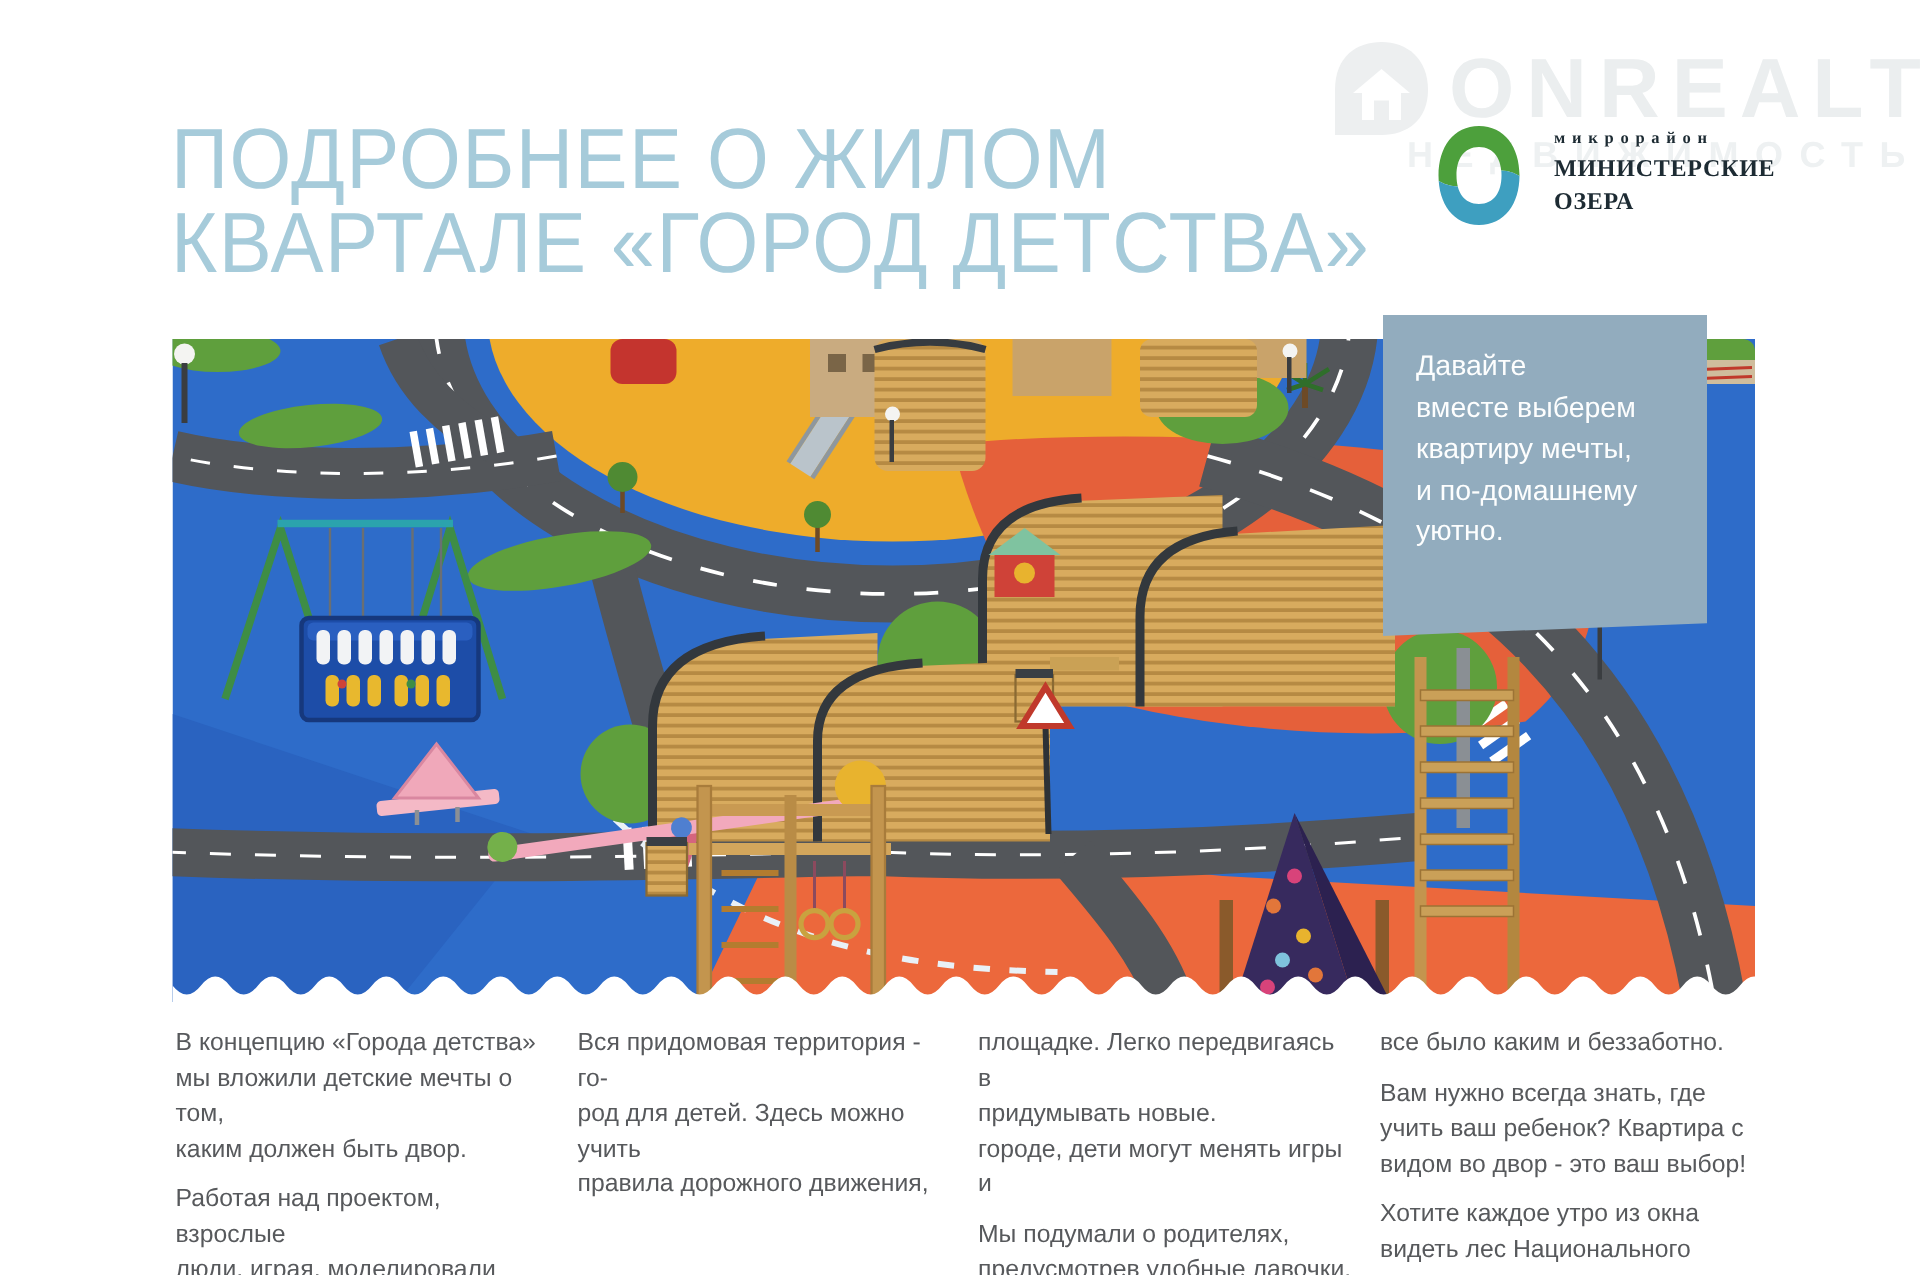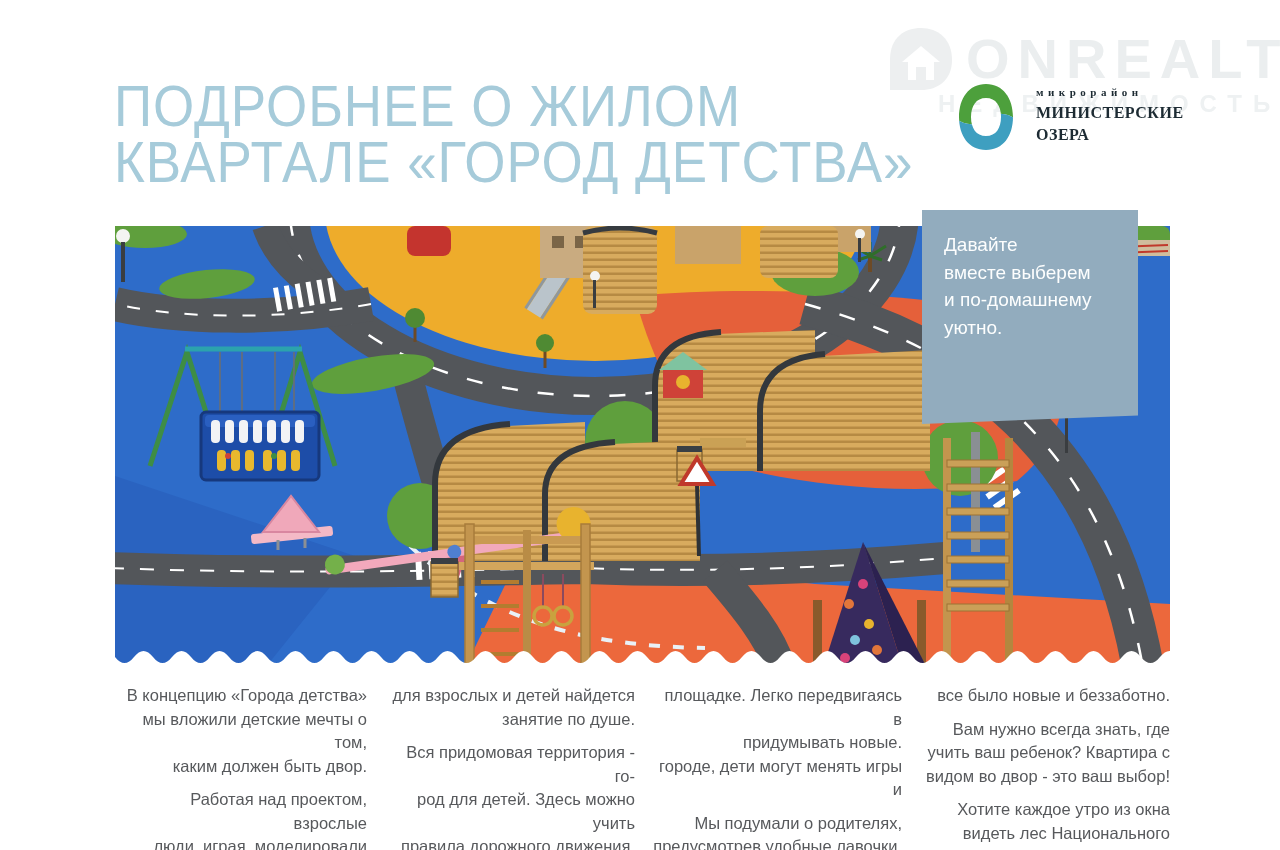--- a/index.html
+++ b/index.html
@@ -32,21 +32,21 @@
   .callout{
     position:absolute;left:922px;top:210px;width:216px;height:214px;
     background:#92acbe;
     clip-path:polygon(0 0,100% 0,100% 96%,0 100%);
     color:#fdfefe;font-size:19px;line-height:27.5px;
     padding:21px 12px 0 22px;box-sizing:border-box;
   }
   
   .cols{position:absolute;left:117px;top:684px;width:1055px;}
   .col{position:absolute;top:0;width:250px;color:#57595c;font-size:16.5px;line-height:23.5px;}
-  .col .para{margin:0 0 10px 0;text-align:right;}
+  .col .para{margin:0 0 10px 0;}
   .c0{left:0;} .c1{left:268px;} .c2{left:535px;} .c3{left:803px;}
 </style>
 </head>
 <body>
 
 <div class="headline">
   <div>ПОДРОБНЕЕ О ЖИЛОМ</div>
   <div>КВАРТАЛЕ «ГОРОД ДЕТСТВА»</div>
 </div>
 
@@ -355,20 +355,21 @@
     q9.5,-12 19,0 q9.5,12 19,0 q9.5,-12 19,0 q9.5,12 19,0 q9.5,-12 19,0 q9.5,12 19,0 q9.5,-12 19,0
     q9.5,12 19,0 q9.5,-12 19,0 q9.5,12 19,0 q9.5,-12 19,0 q9.5,12 19,0 q9.5,-12 19,0 q9.5,12 19,0
     q9.5,-12 19,0 q9.5,12 19,0 q9.5,-12 19,0 q9.5,12 19,0 q9.5,-12 19,0 q9.5,12 19,0 q9.5,-12 19,0
     L1064,456 L0,456 Z"></path>
 </svg>
 </div>
 
 <div class="callout">
   <div>Давайте</div>
   <div>вместе выберем</div>
+  <div>квартиру мечты,</div>
   <div>и по-домашнему</div>
   <div>уютно.</div>
 </div>
 
 <div class="cols">
 
   <div class="col c0">
     <div class="para">
       <div>В концепцию «Города детства»</div>
       <div>мы вложили детские мечты о том,</div>
@@ -376,24 +377,20 @@
     </div>
     <div class="para">
       <div>Работая над проектом, взрослые</div>
       <div>люди, играя, моделировали ситу-</div>
 
     </div>
   </div>
 
   <div class="col c1">
     <div class="para">
-      <div>для взрослых и детей найдется</div>
-      <div>занятие по душе.</div>
-    </div>
-    <div class="para">
       <div>Вся придомовая территория - го-</div>
       <div>род для детей. Здесь можно учить</div>
       <div>правила дорожного движения,</div>
 
     </div>
   </div>
 
   <div class="col c2">
     <div class="para">
       <div>площадке. Легко передвигаясь в</div>
@@ -402,21 +399,21 @@
     </div>
     <div class="para">
       <div>Мы подумали о родителях,</div>
       <div>предусмотрев удобные лавочки.</div>
 
     </div>
   </div>
 
   <div class="col c3">
     <div class="para">
-      <div>все было новые и беззаботно.</div>
+      <div>все было каким и беззаботно.</div>
     </div>
     <div class="para">
       <div>Вам нужно всегда знать, где</div>
       <div>учить ваш ребенок? Квартира с</div>
       <div>видом во двор - это ваш выбор!</div>
     </div>
     <div class="para">
       <div>Хотите каждое утро из окна</div>
       <div>видеть лес Национального парка</div>
 

